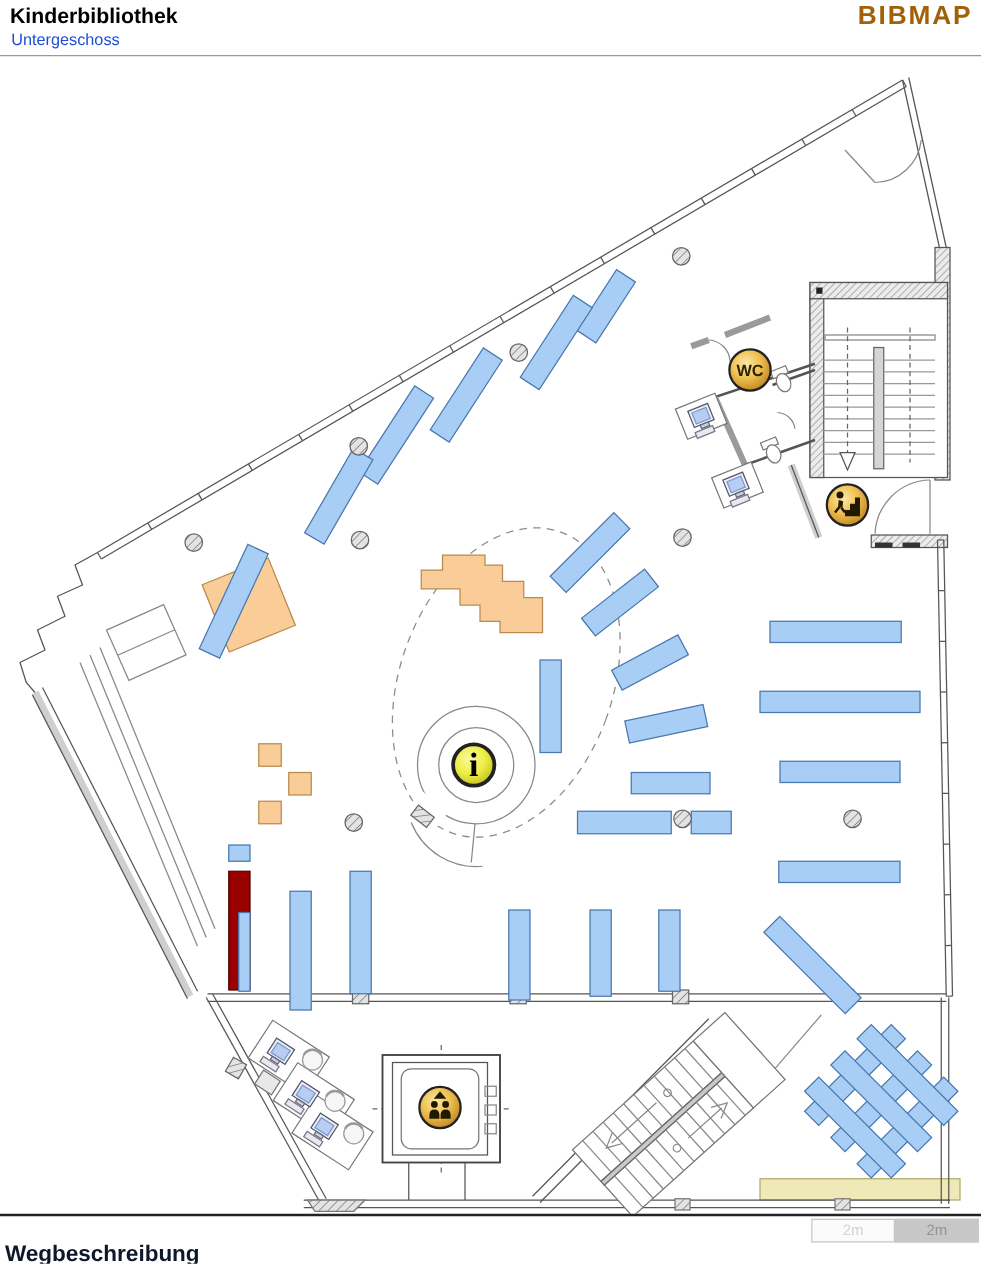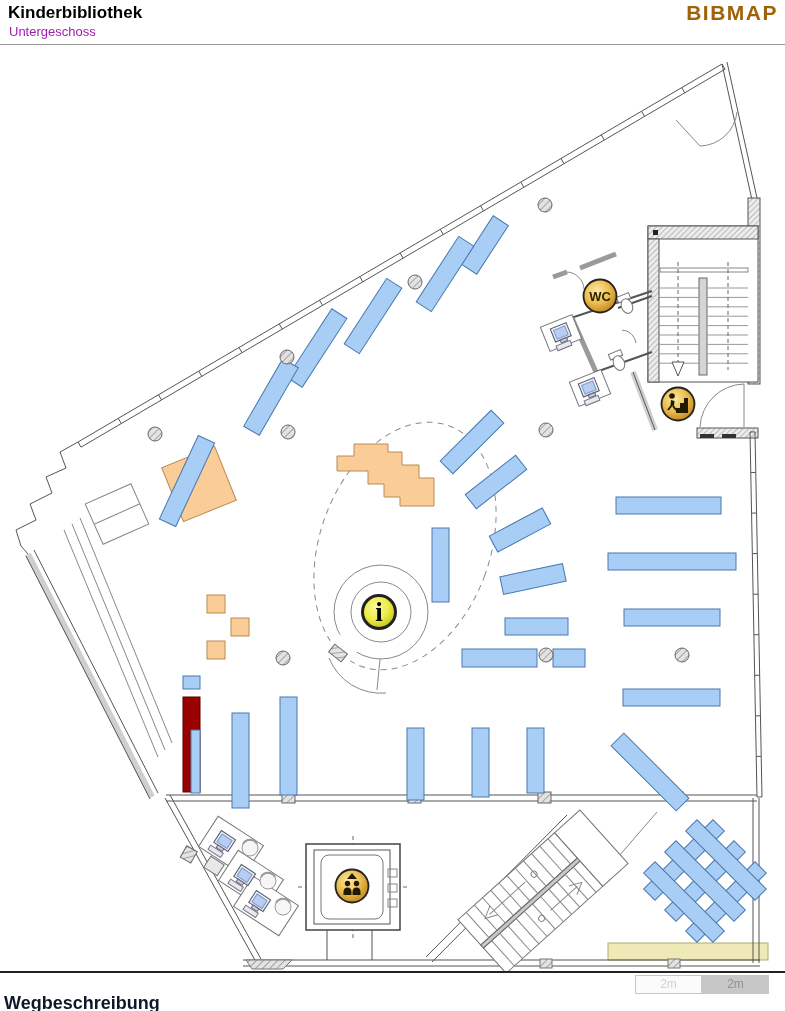--- a/index.html
+++ b/index.html
@@ -1,27 +1,27 @@
 <!DOCTYPE html>
 <html><head>
 <meta charset="utf-8">
 <style>
   html,body{margin:0;padding:0;}
   body{width:785px;height:1011px;position:relative;background:#fff;
        font-family:"Liberation Sans",sans-serif;overflow:hidden;}
   .header{position:absolute;top:0;left:0;width:785px;height:44px;background:#fff;
           border-bottom:1px solid #9a9a9a;z-index:5;}
   .title{position:absolute;left:8px;top:3px;font-size:17px;font-weight:bold;color:#000;}
-  .subtitle{position:absolute;left:9px;top:24px;font-size:13px;color:#a21caf;}
+  .subtitle{position:absolute;left:9px;top:24px;font-size:13px;color:#1d4ed8;}
   .logo{position:absolute;right:7px;top:1px;font-size:21px;font-weight:bold;
         color:#a16207;letter-spacing:1.5px;}
   .footer{position:absolute;top:971px;left:0;width:785px;height:40px;background:#fff;
           border-top:2px solid #222;z-index:5;}
   .directions{position:absolute;left:4px;top:20px;font-weight:bold;font-size:18px;color:#0f172a;}
-  .scalebar{position:absolute;top:2px;right:16px;display:flex;padding-left:15px;}
+  .scalebar{position:absolute;top:2px;right:2px;display:flex;padding-left:15px;}
   .scale-seg{width:65px;height:17px;font-size:12px;text-align:center;line-height:17px;}
   .seg1{background:#fbfbfb;border:1px solid #c6c6c6;color:#d2d2d2;}
   .seg2{background:#c7c7c7;border:1px solid #c7c7c7;color:#929292;}
   svg.plan{position:absolute;top:0;left:0;z-index:1;}
   .wall{stroke:#555;fill:none;stroke-width:1;}
   .thin{stroke:#888;fill:none;stroke-width:1;}
   .dash{stroke:#666;fill:none;stroke-width:1;stroke-dasharray:4 3;}
   .dashE{fill:none;stroke:#8a8a8a;stroke-width:1;stroke-dasharray:6 5;}
   .wood{fill:#FACD98;stroke:#B98A50;stroke-width:1;}
   .table{fill:#fff;stroke:#777;stroke-width:1;}

